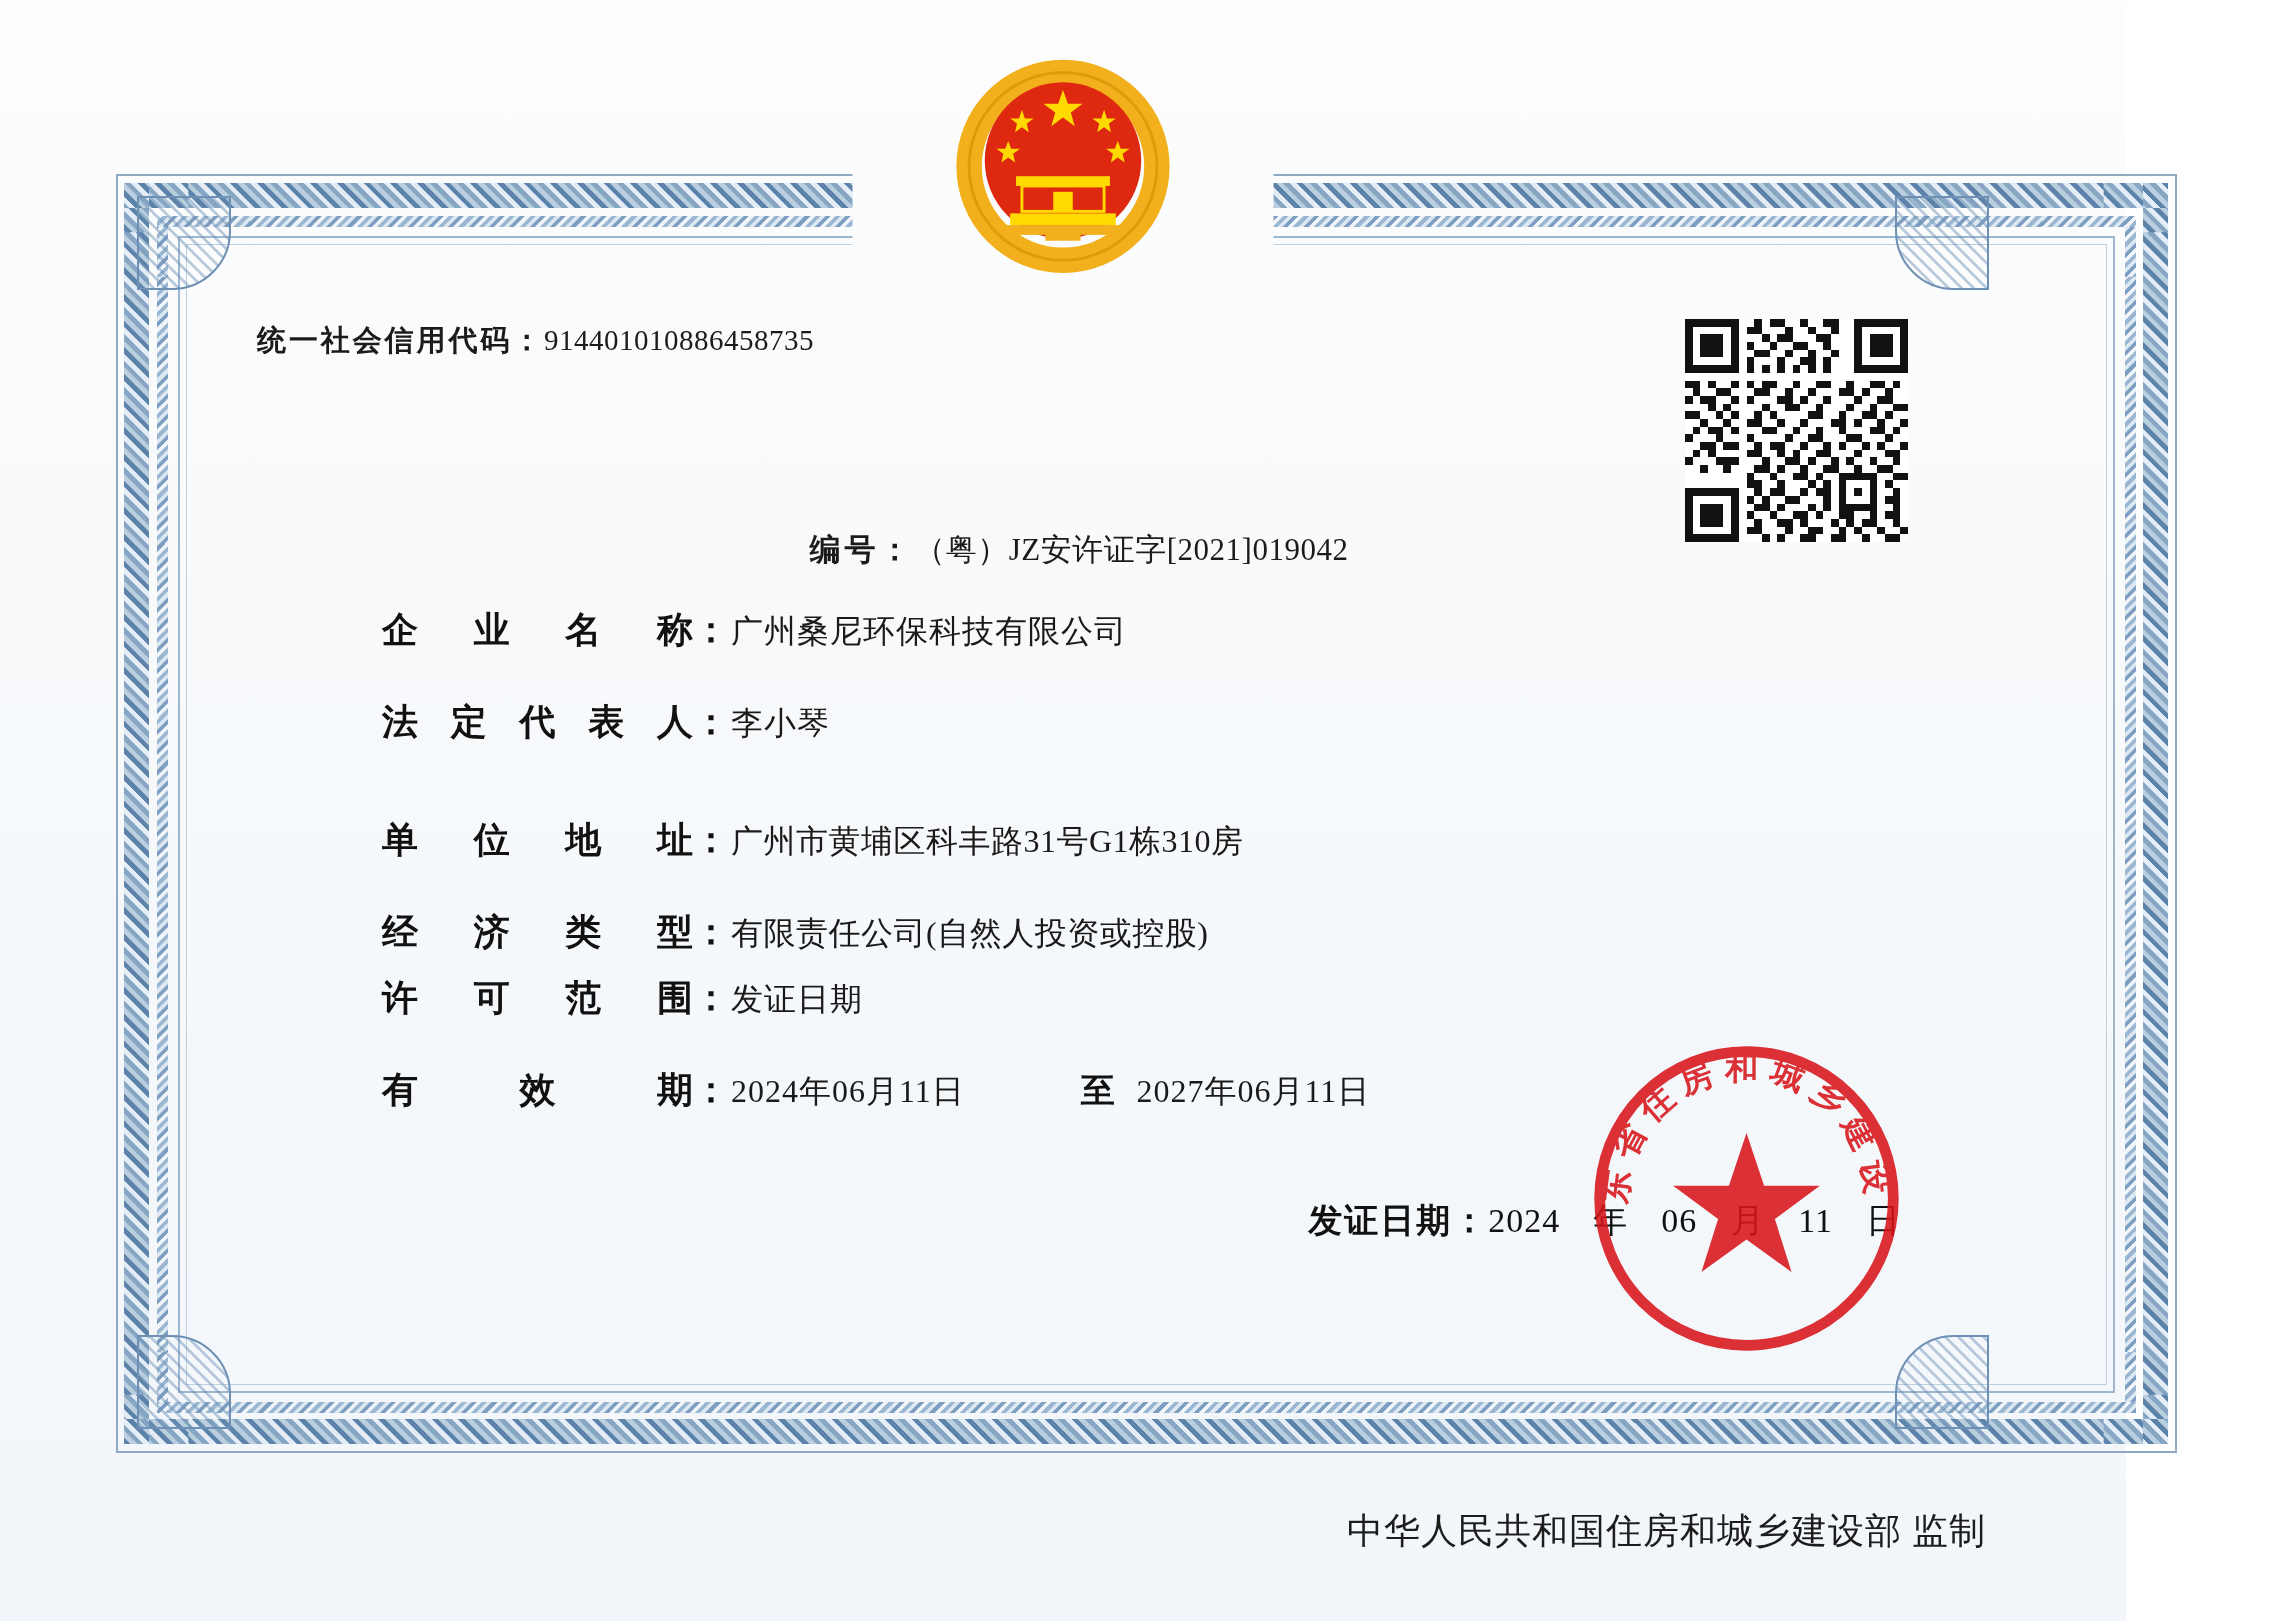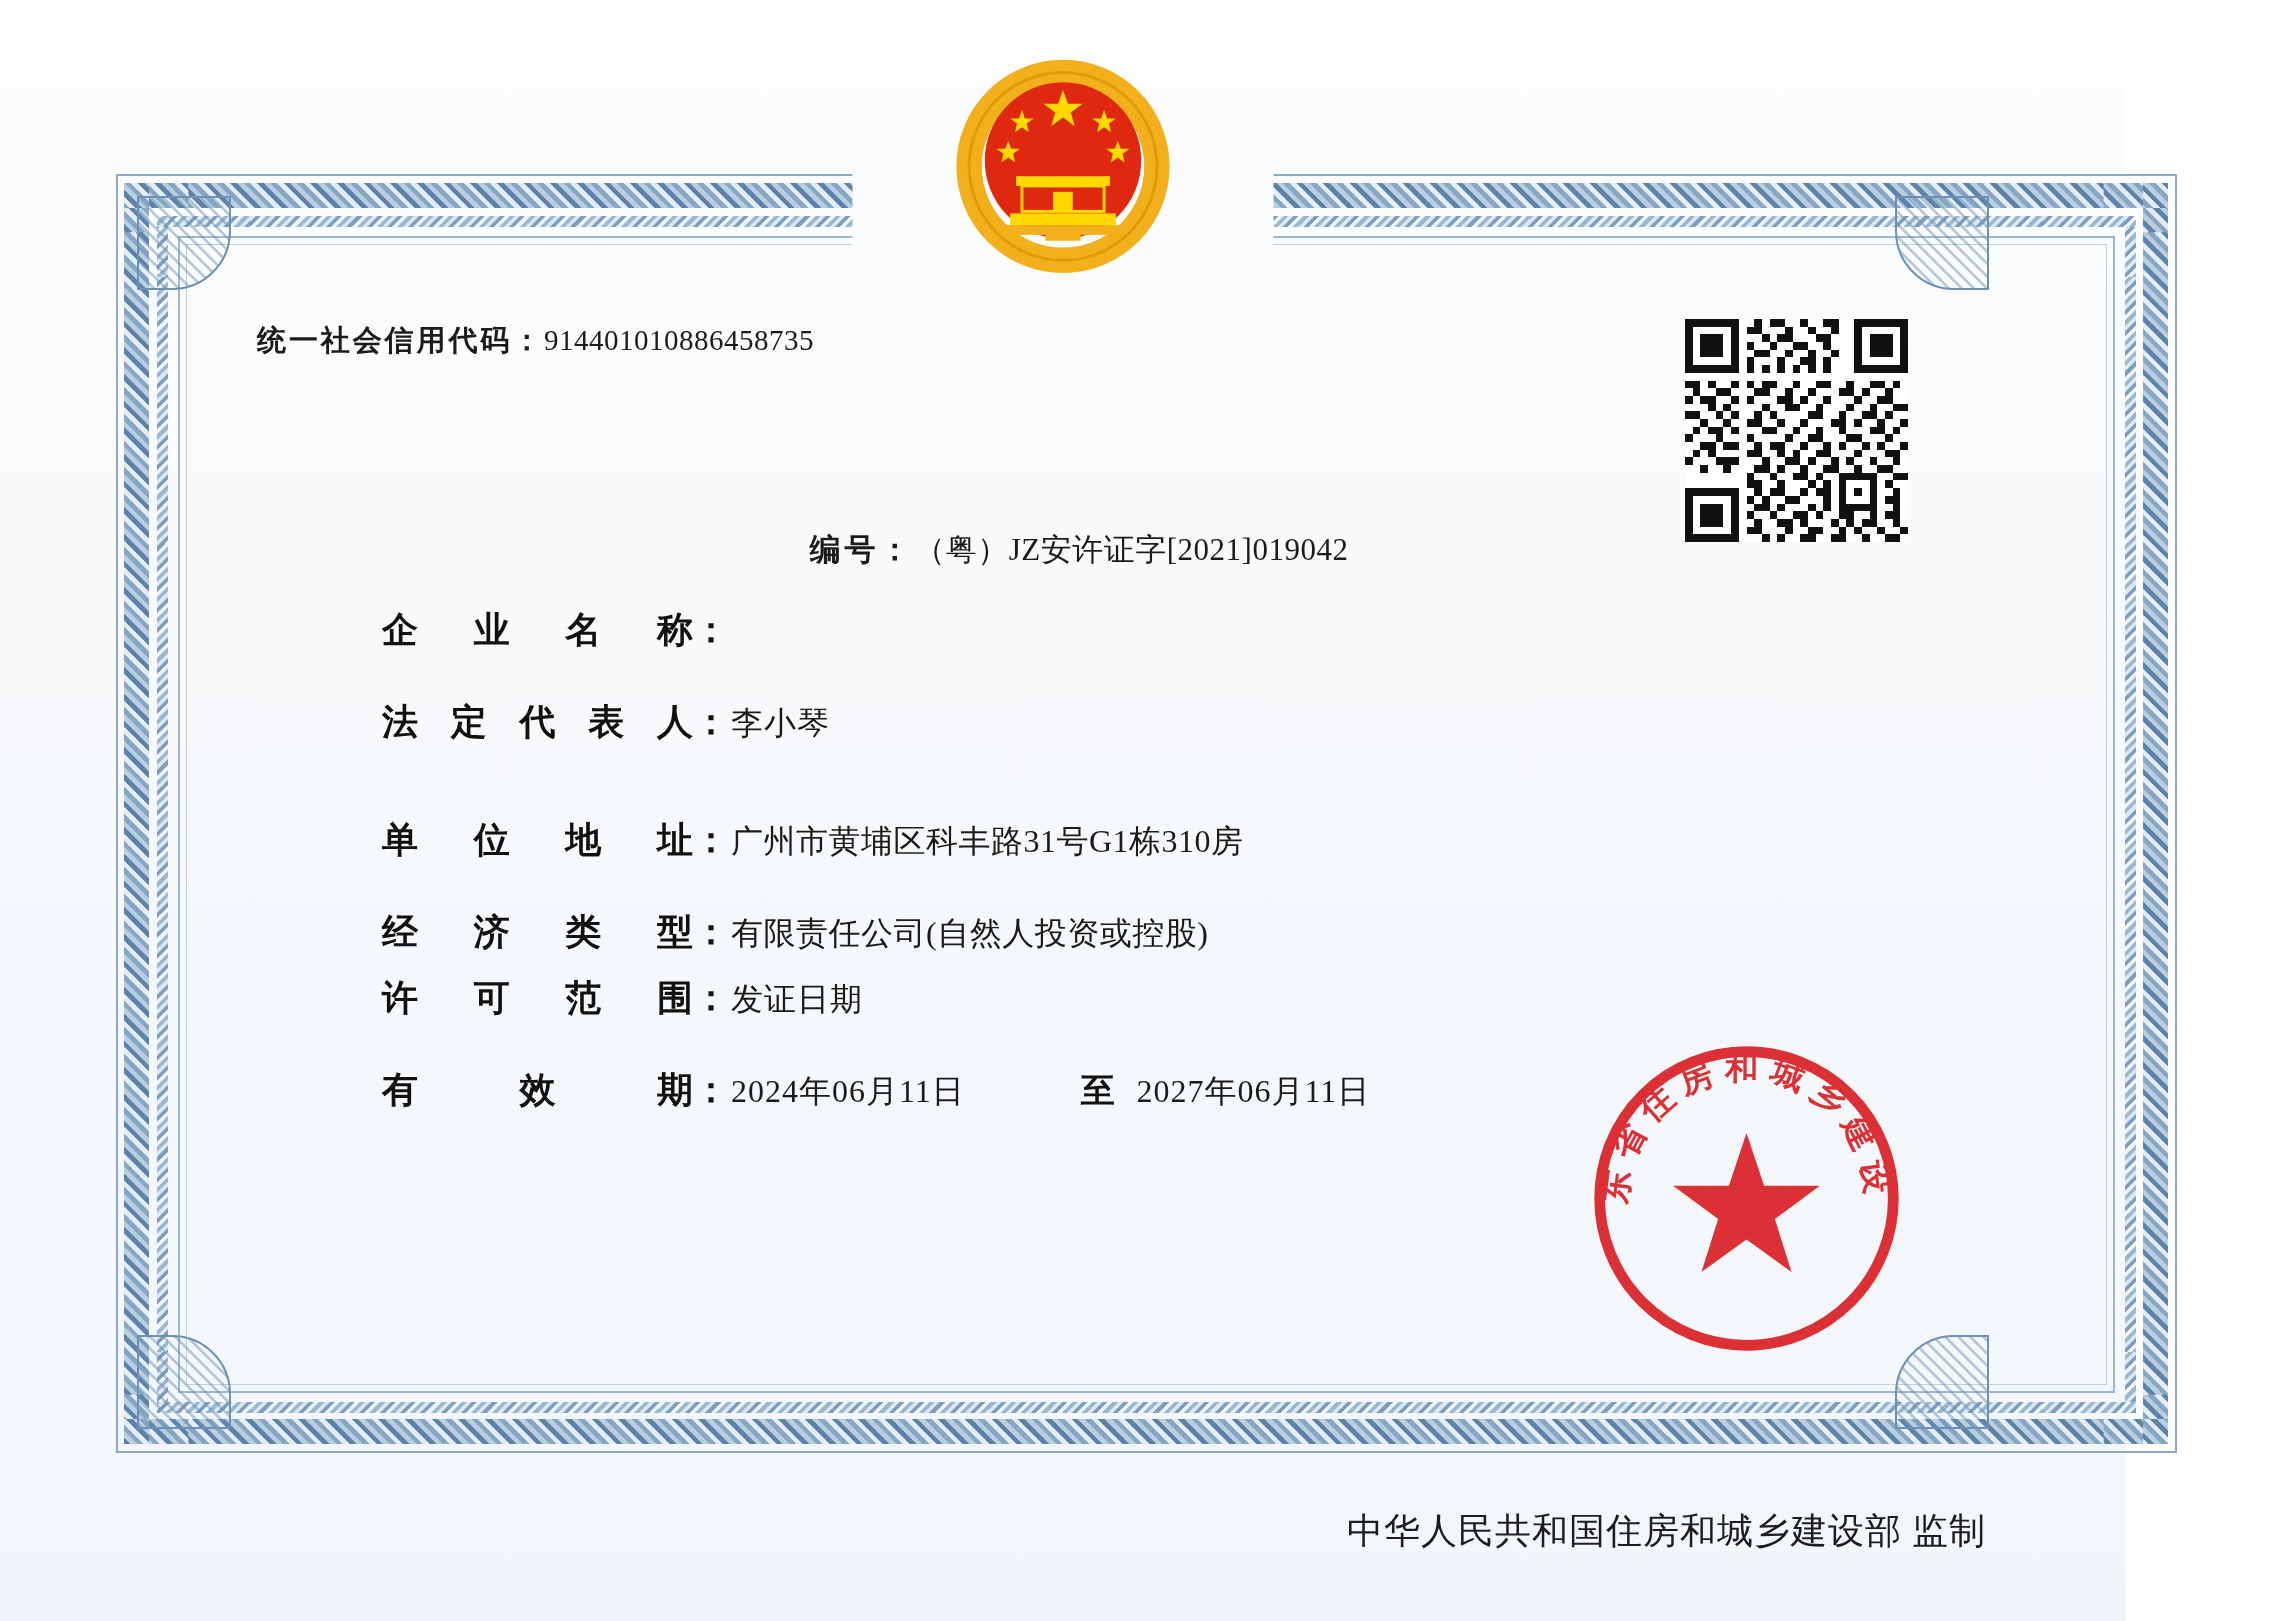--- a/index.html
+++ b/index.html
@@ -533,20 +533,21 @@
     <div class="field-row">
       <div class="field-label">
         <span class="chars">
           <span>企</span>
           <span>业</span>
           <span>名</span>
           <span>称</span>
         </span>
         <span>：</span>
       </div>
+      <div class="field-value">广州桑尼环保科技有限公司</div>
     </div>
 
     <div class="field-row">
       <div class="field-label">
         <span class="chars">
           <span>法</span>
           <span>定</span>
           <span>代</span>
           <span>表</span>
           <span>人</span>
@@ -605,20 +606,23 @@
         <span>：</span>
       </div>
       <div class="field-value">2024年06月11日</div>
       <div class="valid-to-label">至</div>
       <div class="field-value">2027年06月11日</div>
     </div>
 
   </div>
 
   <div class="issuer">
+    <div class="issuer-row">
+      <span class="label">发证日期：</span><span class="date-part">2024</span><span class="sp"></span><span class="date-part">年</span><span class="sp"></span><span class="date-part">06</span><span class="sp"></span><span class="date-part">月</span><span class="sp"></span><span class="date-part">11</span><span class="sp"></span><span class="date-part">日</span>
+    </div>
   </div>
 
   <div class="seal">
     <svg viewBox="0 0 330 330" width="323" height="323" aria-hidden="true">
       <defs>
         <path id="sealArc" d="M 165,165 m -122,0 a 122,122 0 1,1 244,0" fill="none"></path>
       </defs>
       <g opacity="0.88">
         <circle cx="165" cy="165" r="150" fill="none" stroke="#d8151a" stroke-width="11"></circle>
         <polygon fill="#d8151a" points="165,98 183,152 240,152 194,186 211,240 165,207 119,240 136,186 90,152 147,152"></polygon>

